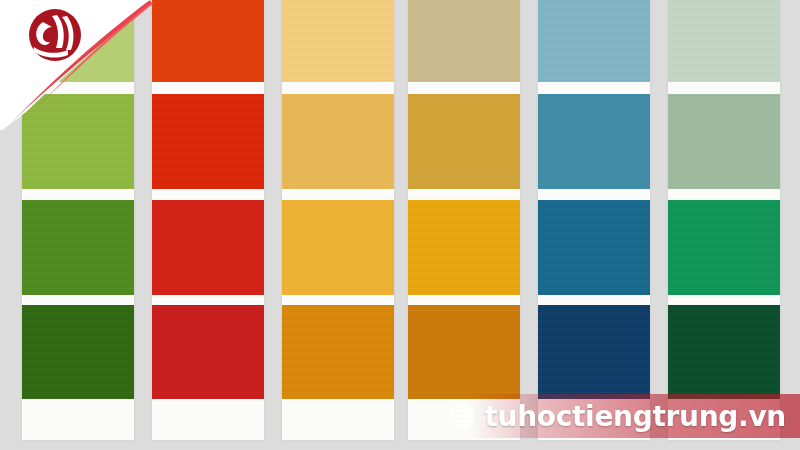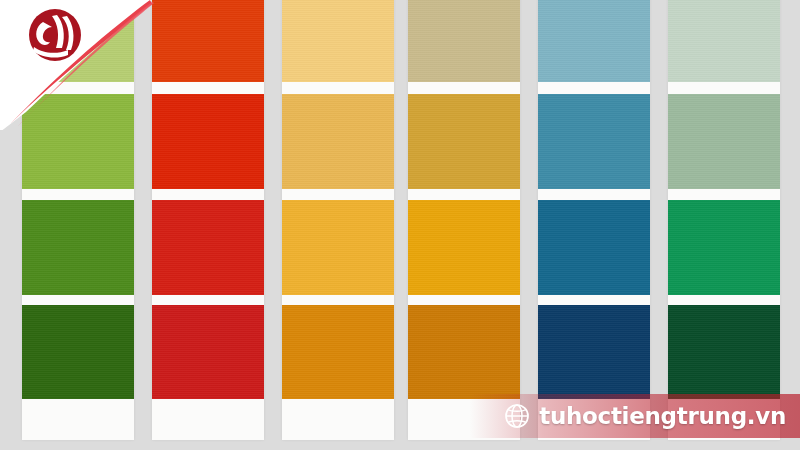--- a/index.html
+++ b/index.html
@@ -71,21 +71,21 @@
     box-sizing: border-box;
   }
   #watermark-inner {
     display: flex;
     align-items: center;
     gap: 9px;
   }
   #globe-icon { display: block; }
   #watermark-text {
     color: #ffffff;
-    font-size: 23px;
+    font-size: 28px;
     font-weight: bold;
     letter-spacing: -0.3px;
     text-shadow: 0 1px 2px rgba(0,0,0,0.25);
     white-space: nowrap;
     font-family: "DejaVu Sans", sans-serif;
   }
 </style>
 </head>
 <body>
 

